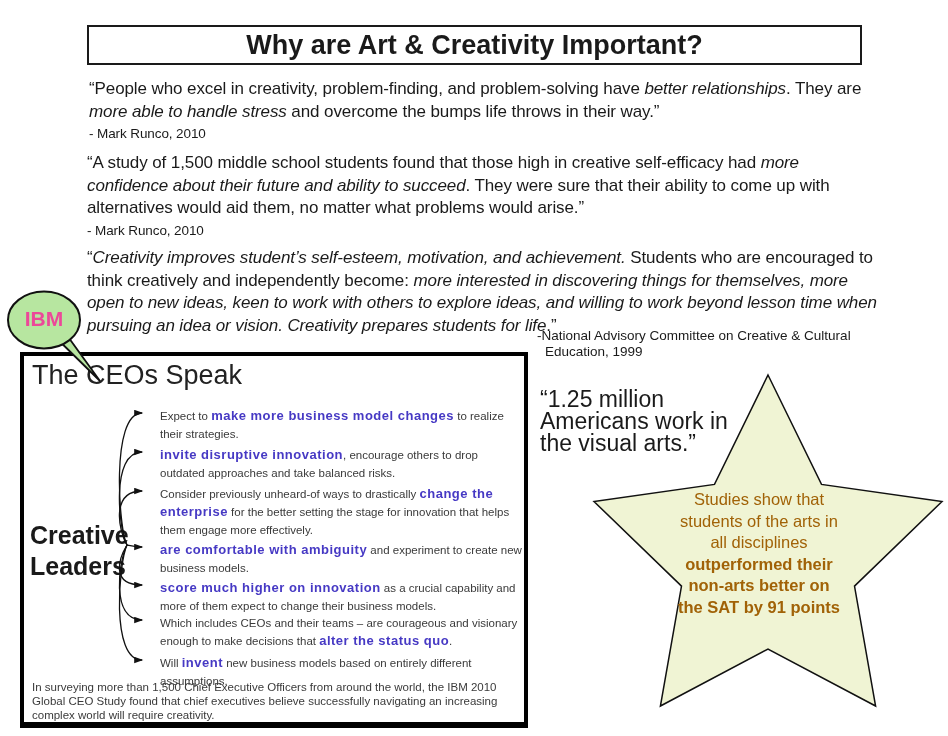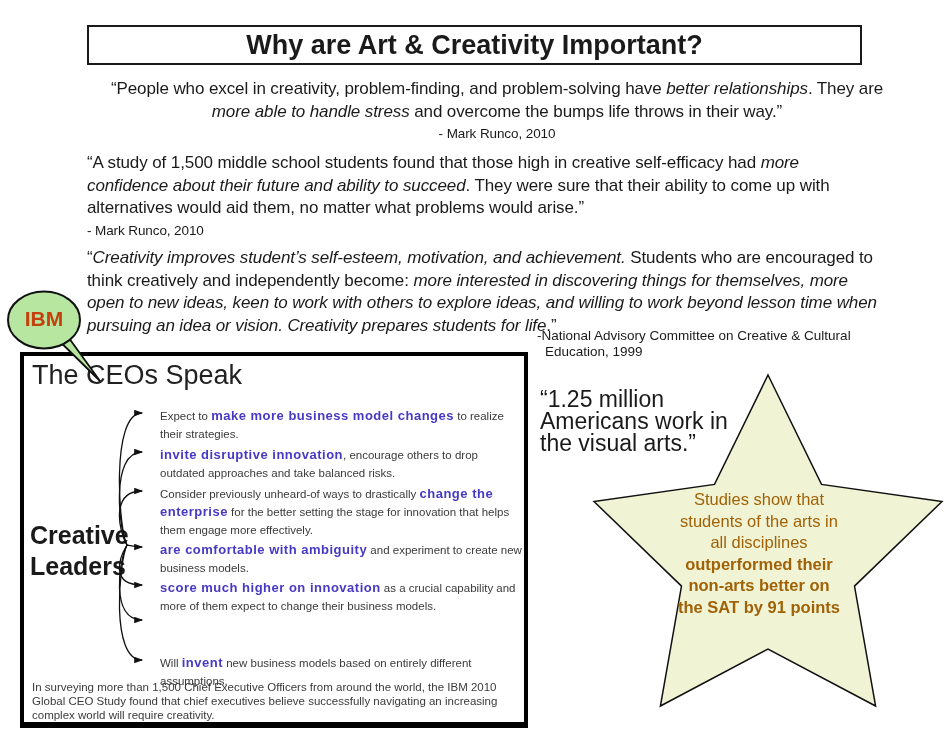--- a/index.html
+++ b/index.html
@@ -8,34 +8,34 @@
     font-family:"Liberation Sans","DejaVu Sans",sans-serif;color:#1a1a1a;
   }
   .abs{position:absolute;}
   
   .title-box{left:87px;top:25px;width:771px;height:36px;border:2px solid #1a1a1a;
     display:flex;align-items:center;justify-content:center;}
   .title-box .t{font-size:27px;font-weight:bold;}
   
   .quote{font-size:17px;line-height:22.5px;letter-spacing:-0.1px;}
   .quote .attr{font-size:13.5px;line-height:17px;margin-top:2px;}
-  .q1{left:103px;top:78px;width:788px;text-align:center;}
+  .q1{left:89px;top:78px;width:788px;}
   .q2{left:87px;top:152px;width:788px;}
   .q3{left:87px;top:247px;width:802px;}
   .q3-attr{left:537px;top:328px;width:350px;font-size:13.5px;line-height:16px;}
   .q3-attr .l2{padding-left:8px;}
   .seg-n{font-style:normal;}
   .seg-i{font-style:italic;}
   .seg-b{font-weight:bold;}
   .seg-k{font-weight:bold;color:var(--accent,#4639c4);font-size:13px;letter-spacing:0.5px;}
   
   .bubble-wrap{left:4px;top:290px;width:105px;height:96px;z-index:3;}
   .bubble-wrap svg{display:block;}
   .bubble-label{position:absolute;left:0;top:17px;width:80px;text-align:center;
-    font-size:21px;font-weight:bold;color:#c2410c;}
+    font-size:21px;font-weight:bold;color:#ec4899;}
   
   .ceo-box{left:20px;top:352px;width:500px;height:366px;border:4px solid #000;
     border-bottom-width:6px;z-index:1;background:#fff;}
   .ceo-title{left:8px;top:4px;font-size:27px;color:#222;}
   .ceo-side{left:6px;top:164px;font-size:25px;font-weight:bold;line-height:31px;}
   .ceo-bullets{left:0;top:0;width:100%;height:100%;}
   .ceo-bullet{position:absolute;left:136px;width:362px;font-size:11.5px;line-height:18px;color:#3a3a3a;}
   .arrows{left:0;top:0;}
   .ceo-footer{left:8px;top:324px;width:468px;font-size:11.5px;line-height:14px;color:#3a3a3a;}
   
@@ -104,20 +104,21 @@
         <path d="M103,189 C95,206 86,304 118,304" marker-end="url(#ah)"></path>
       </g>
     </svg>
 
     <div class="abs ceo-bullets">
       <div class="ceo-bullet" style="top:51px"><span class="seg-n">Expect to </span><span class="seg-k">make more business model changes</span><span class="seg-n"> to realize their strategies.</span></div>
       <div class="ceo-bullet" style="top:90px"><span class="seg-k">invite disruptive innovation</span><span class="seg-n">, encourage others to drop outdated approaches and take balanced risks.</span></div>
       <div class="ceo-bullet" style="top:129px"><span class="seg-n">Consider previously unheard-of ways to drastically </span><span class="seg-k">change the enterprise</span><span class="seg-n"> for the better setting the stage for innovation that helps them engage more effectively.</span></div>
       <div class="ceo-bullet" style="top:185px"><span class="seg-k">are comfortable with ambiguity</span><span class="seg-n"> and experiment to create new business models.</span></div>
       <div class="ceo-bullet" style="top:223px"><span class="seg-k">score much higher on innovation</span><span class="seg-n"> as a crucial capability and more of them expect to change their business models.</span></div>
+      <div class="ceo-bullet" style="top:258px"><span class="seg-n">Which includes CEOs and their teams – are courageous and visionary enough to make decisions that </span><span class="seg-k">alter the status quo</span><span class="seg-n">.</span></div>
       <div class="ceo-bullet" style="top:298px"><span class="seg-n">Will </span><span class="seg-k">invent</span><span class="seg-n"> new business models based on entirely different assumptions.</span></div>
     </div>
 
     <div class="abs ceo-footer">In surveying more than 1,500 Chief Executive Officers from around the world, the IBM 2010 Global CEO Study found that chief executives believe successfully navigating an increasing complex world will require creativity.</div>
   </div>
 
   <div class="abs visual-quote">“1.25 million Americans work in the visual arts.”</div>
 
   <div class="abs star-wrap">
     <svg width="352" height="344" viewBox="0 0 352 344">

